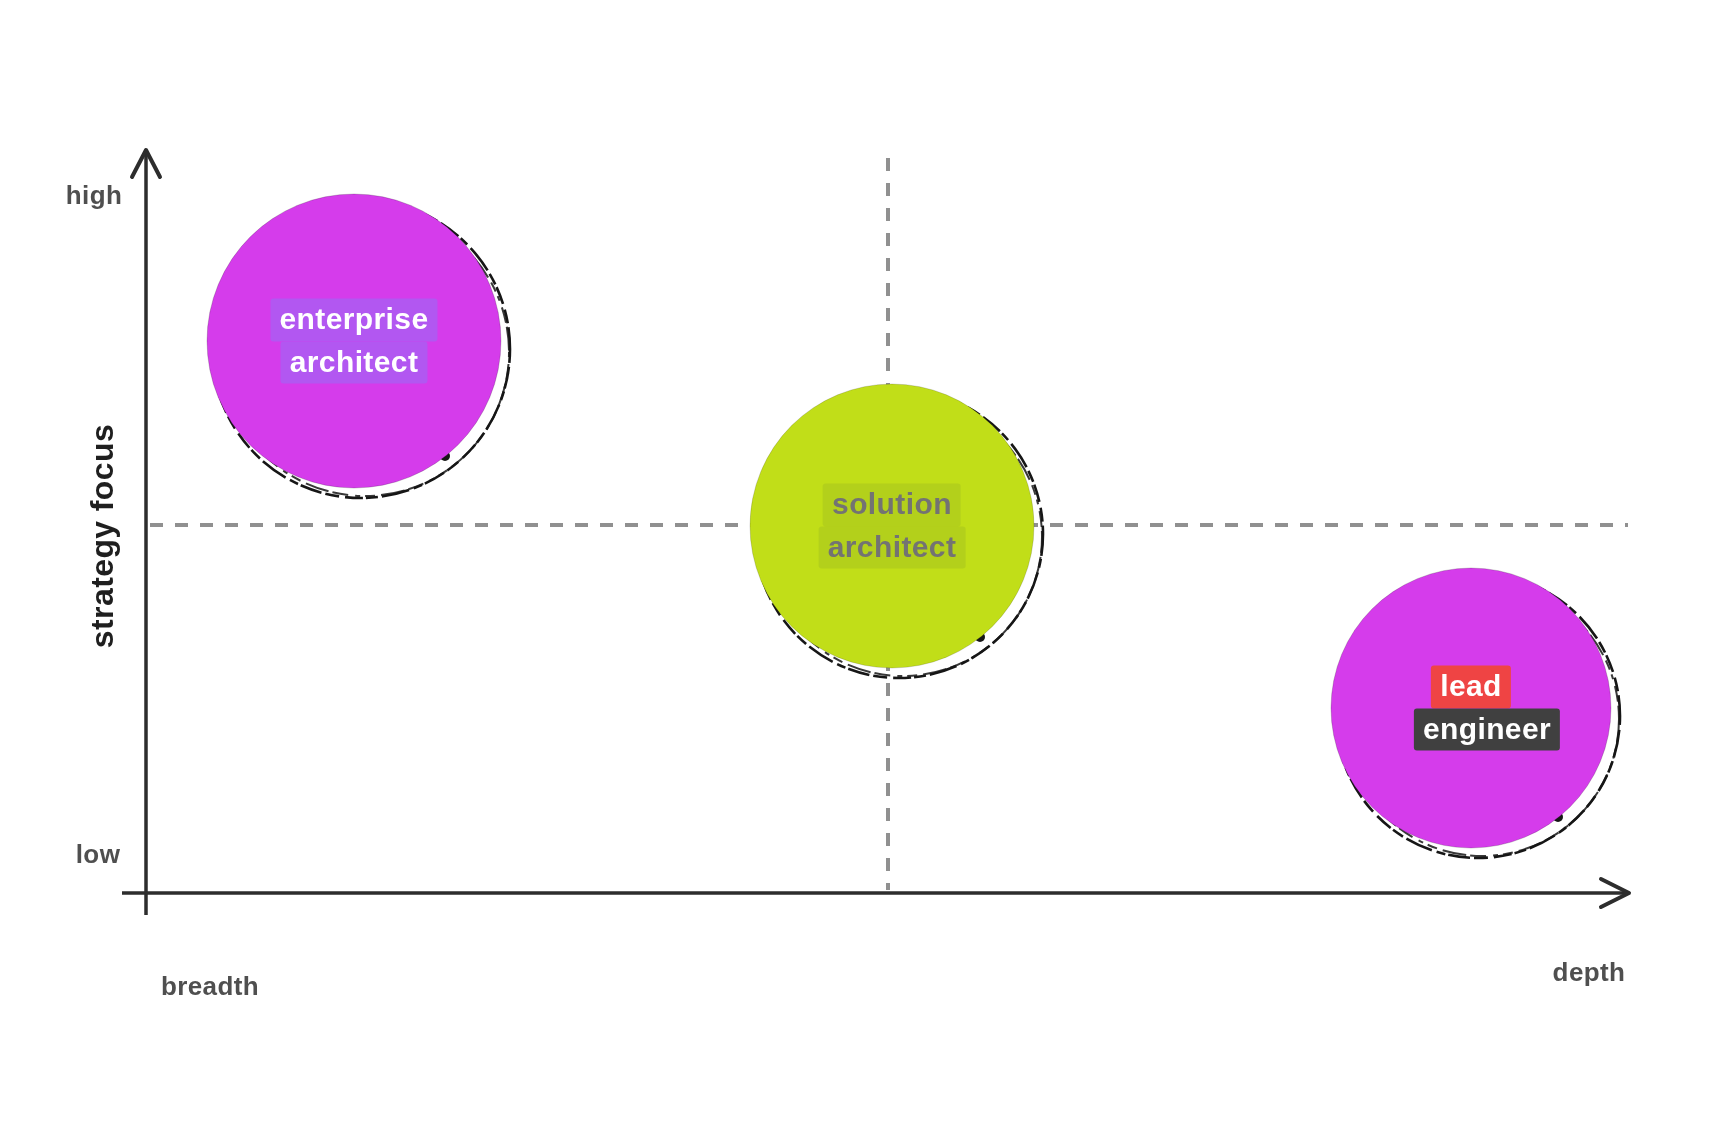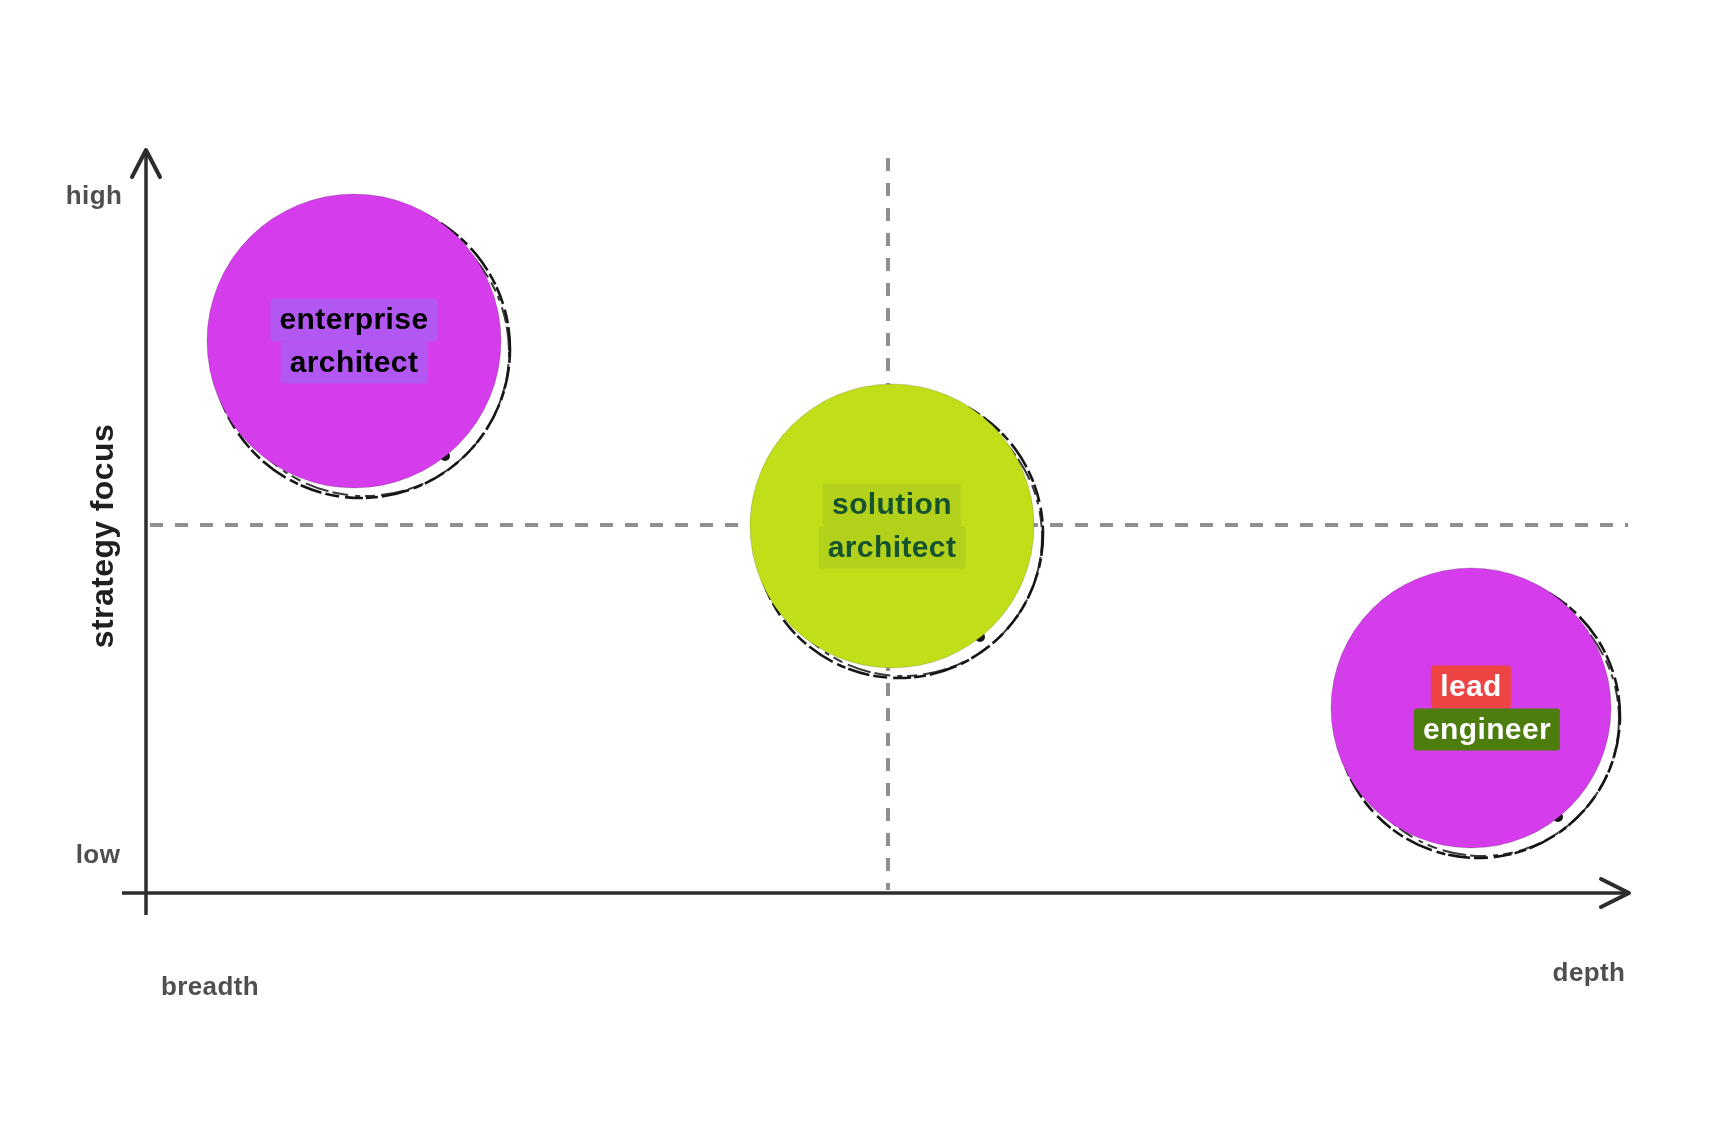--- a/index.html
+++ b/index.html
@@ -94,28 +94,28 @@
     </g>
   </svg>
 
   <div class="label endpoint-label" style="left:94px; top:195px;">high</div>
   <div class="label endpoint-label" style="left:98px; top:854px;">low</div>
   <div class="label endpoint-label" style="left:210px; top:938px;margin-top:48px;">breadth</div>
   <div class="label endpoint-label" style="left:1589px; top:940px;margin-top:32px;">depth</div>
 
   <div class="label axis-title axis-title-y" style="left:102px; top:536px;">strategy focus</div>
 
-  <div class="bubble-label" style="left: 354px; top: 341px; color: #000000;">
+  <div class="bubble-label" style="left: 354px; top: 341px; color: #ffffff;">
     <span class="line" style="background-color: rgb(178, 87, 241);">enterprise</span><br>
     <span class="line" style="background-color: rgb(178, 87, 241);">architect</span>
   </div>
 
-  <div class="bubble-label" style="left: 892px; top: 526px; color: #14532d;">
+  <div class="bubble-label" style="left: 892px; top: 526px; color: #737373;">
     <span class="line" style="background-color: rgba(60, 90, 60, 0.1);">solution</span><br>
     <span class="line" style="background-color: rgba(60, 90, 60, 0.1);">architect</span>
   </div>
 
   <div class="bubble-label" style="left: 1471px; top: 708px; color: rgb(255, 255, 255);">
     <span class="line" style="background-color: #ef4444; text-align: right;">lead</span><br>
-    <span class="line" style="background-color: #4d7c0f; margin-left: 32px;">engineer</span>
+    <span class="line" style="background-color: #404040; margin-left: 32px;">engineer</span>
   </div>
 
 </div>
 
 </body></html>

